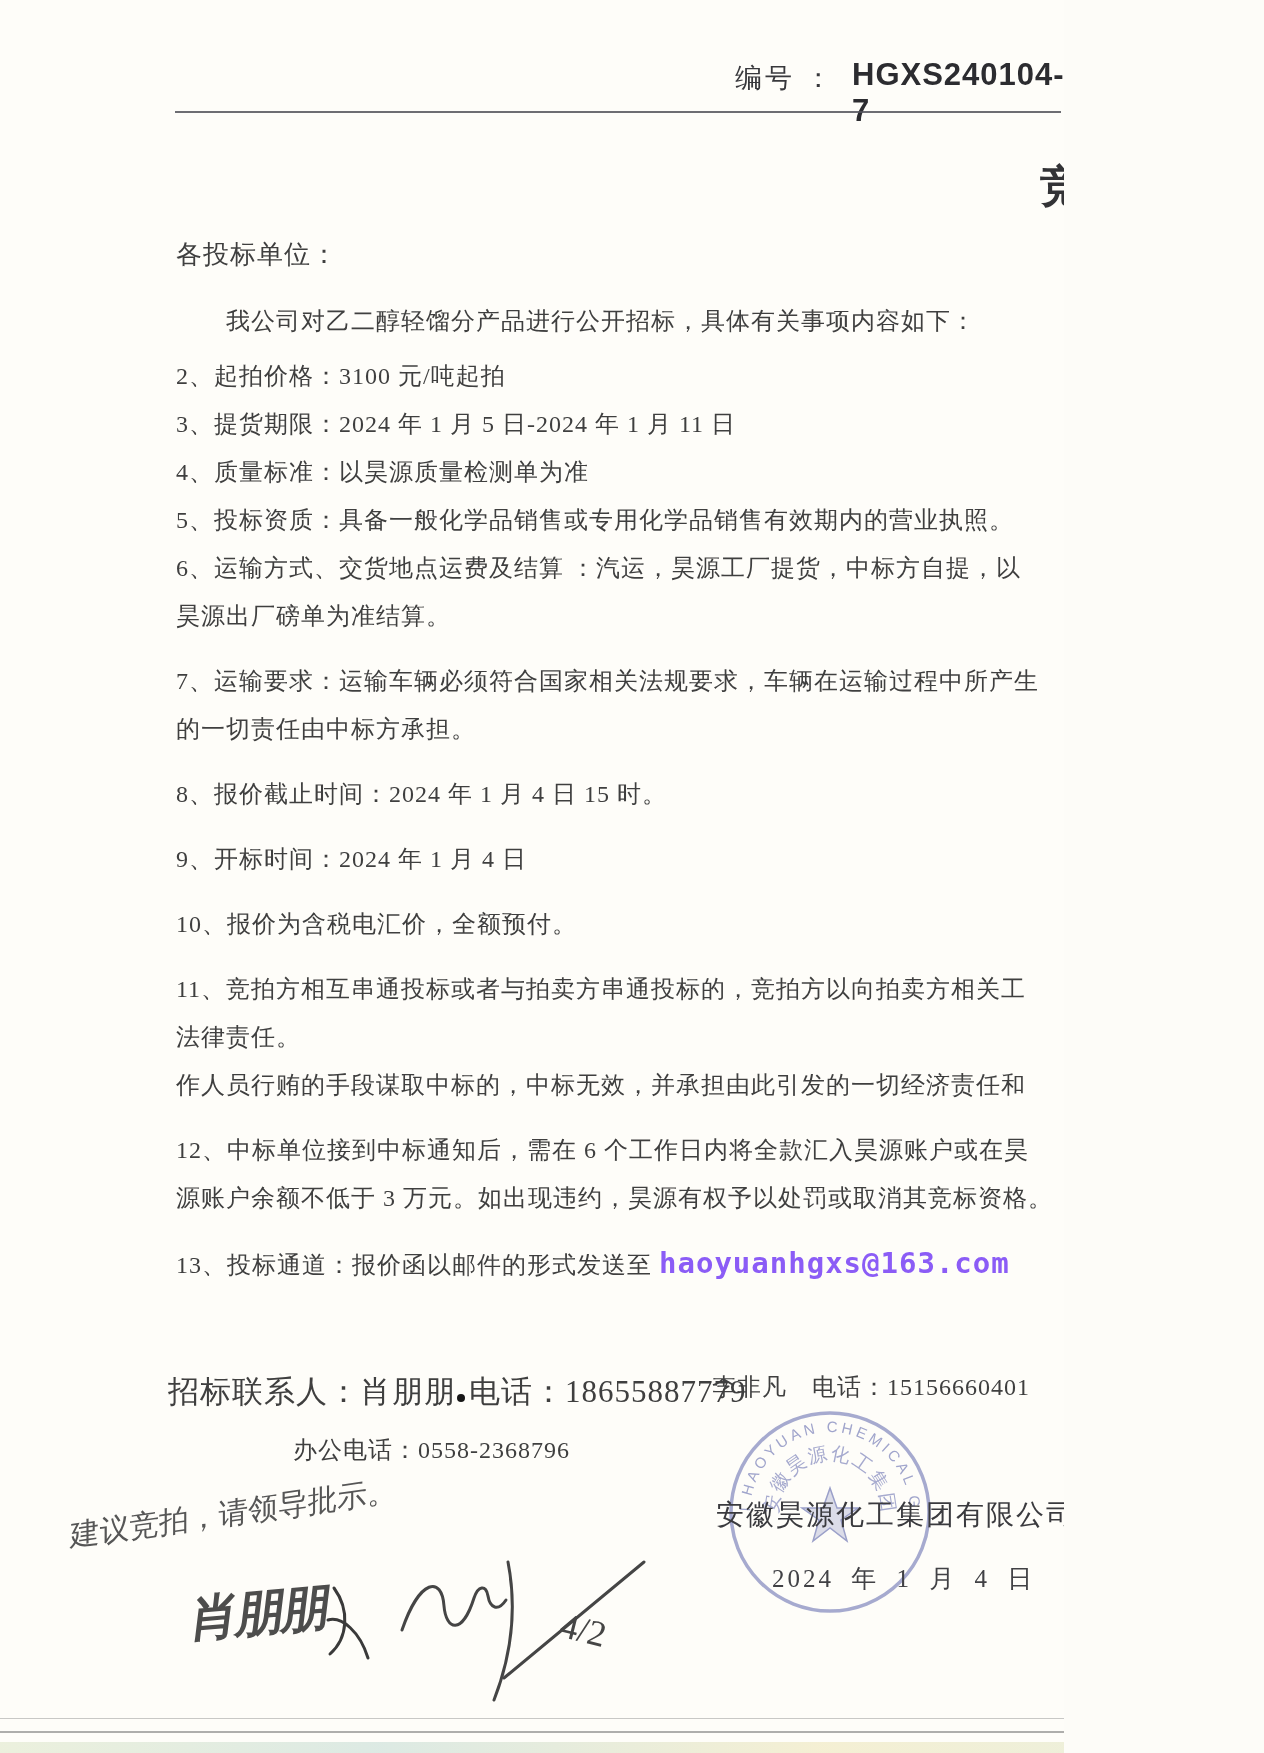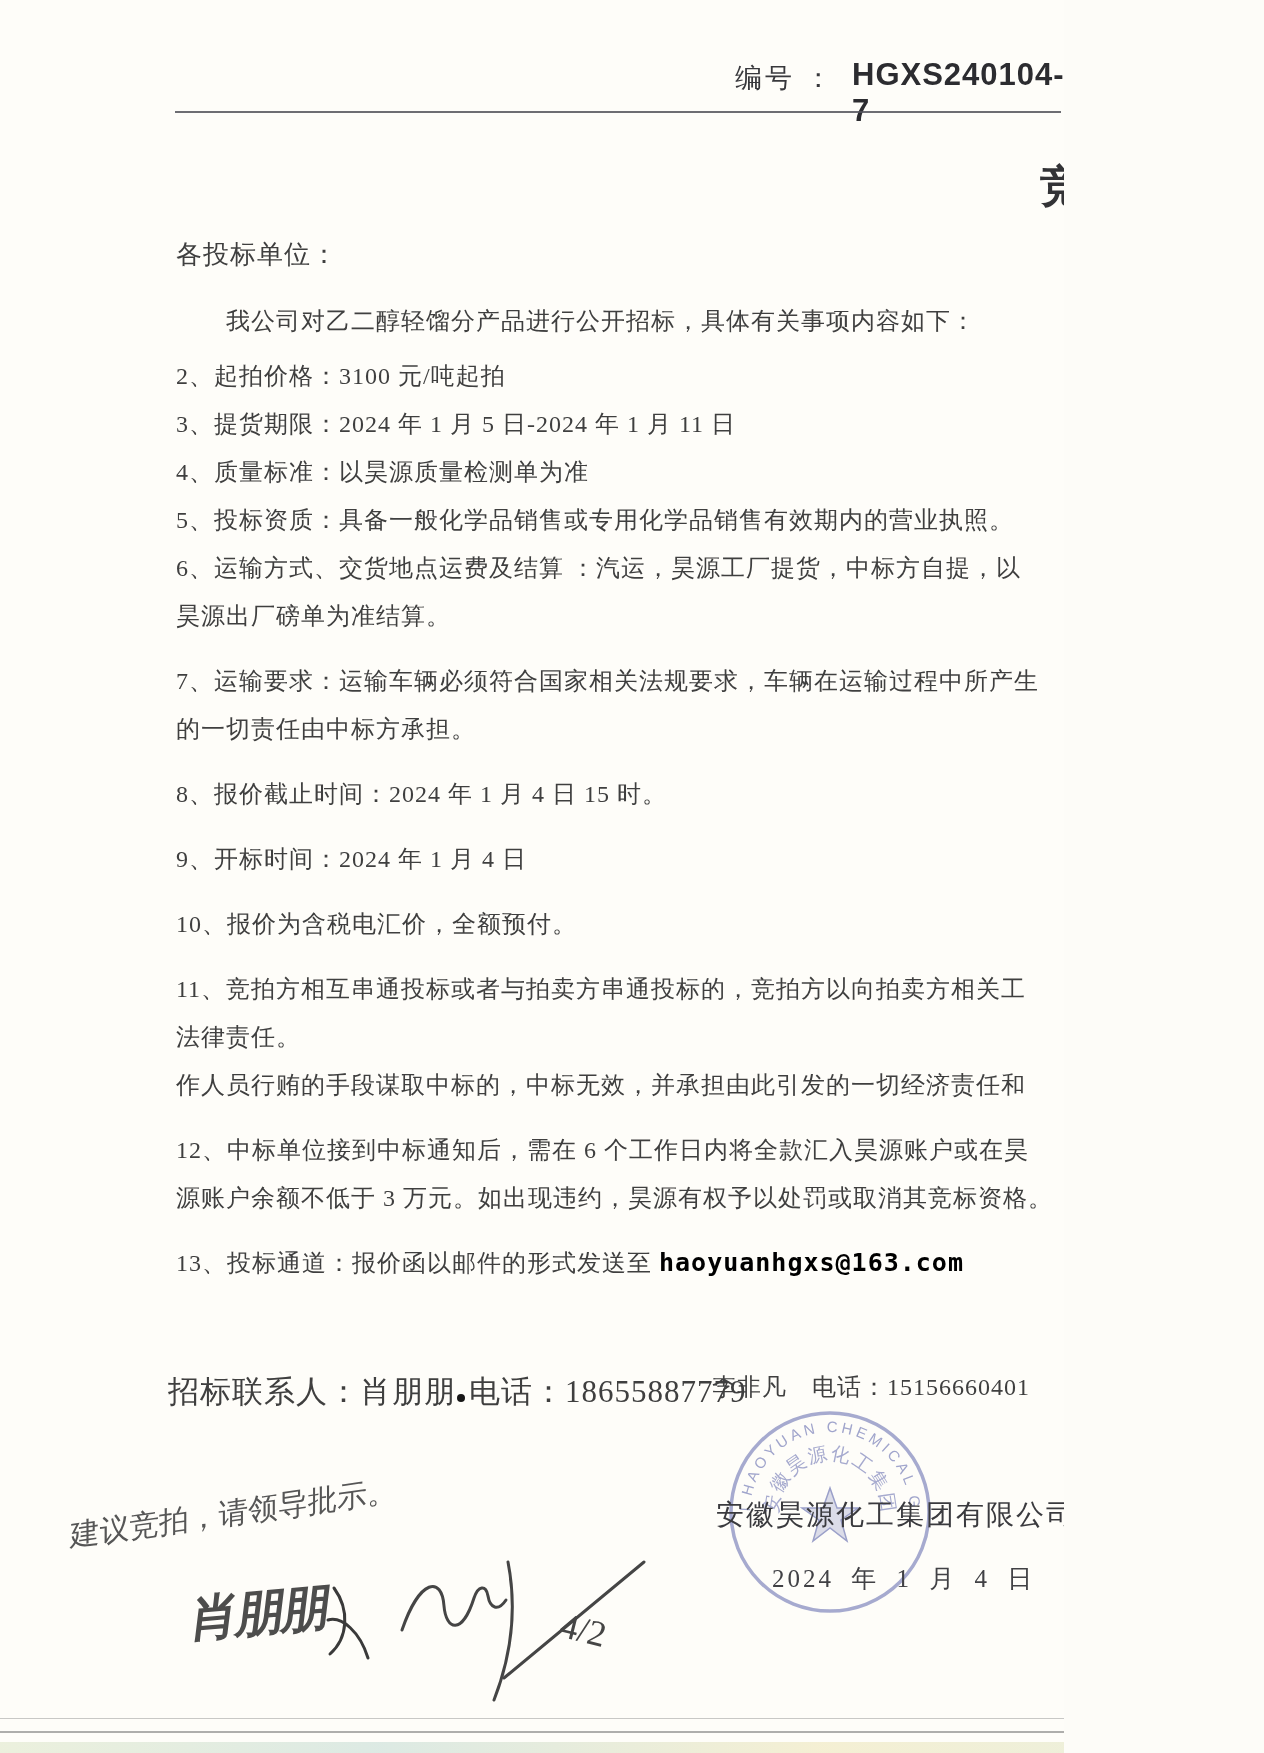--- a/index.html
+++ b/index.html
@@ -15,21 +15,21 @@
   .page-title{position:absolute;left:0;top:157px;width:1264px;text-align:right;
               font-size:44px;font-weight:700;letter-spacing:12px;color:#333336;}
 
   .salutation{position:absolute;left:176px;top:237px;font-size:26px;letter-spacing:1px;}
   .intro{position:absolute;left:226px;top:305px;font-size:24px;letter-spacing:1px;white-space:pre;text-align:right;}
 
   .items{position:absolute;left:176px;top:352px;width:940px;}
   .doc-line{font-size:24px;letter-spacing:1px;height:48px;line-height:48px;white-space:pre;}
   .doc-line.gap{margin-top:17px;}
   .email{font-family:"DejaVu Sans Mono","Liberation Mono",monospace;font-weight:600;
-         font-size:25px;letter-spacing:1px;color:#000000;}
+         font-size:29px;letter-spacing:1px;color:#8b5cf6;}
 
   .contact-left{position:absolute;left:168px;top:1371px;font-size:31px;letter-spacing:1px;white-space:pre;}
   .contact-right{position:absolute;left:712px;top:1371px;font-size:24px;letter-spacing:1px;white-space:pre;}
   .ink-dot{display:inline-block;width:8px;height:8px;border-radius:50%;background:#171717;
            vertical-align:baseline;margin:0 4px 0 1px;}
   .office-row{position:absolute;left:293px;top:1434px;font-size:24px;letter-spacing:1px;white-space:pre;}
 
   .company-name{position:absolute;left:716px;top:1496px;font-size:28px;letter-spacing:2px;color:#3a3a3e;white-space:pre;}
   .issue-date{position:absolute;left:772px;top:1562px;font-size:25px;letter-spacing:3px;word-spacing:8px;color:#414145;white-space:pre;}
 
@@ -84,20 +84,21 @@
       <div class="doc-line">作人员行贿的手段谋取中标的，中标无效，并承担由此引发的一切经济责任和</div>
       <div class="doc-line gap">12、中标单位接到中标通知后，需在 6 个工作日内将全款汇入昊源账户或在昊</div>
       <div class="doc-line">源账户余额不低于 3 万元。如出现违约，昊源有权予以处罚或取消其竞标资格。</div>
       <div class="doc-line gap">13、投标通道：报价函以邮件的形式发送至 <span class="email">haoyuanhgxs@163.com</span></div>
     </div>
 
   <div class="contact-left"><span>招标联系人：</span><span>肖朋朋</span><span class="ink-dot"></span><span>电话：18655887779</span></div>
 
   <div class="contact-right"><span>李非凡</span><span>　</span><span>电话：15156660401</span></div>
 
+  <div class="office-row">办公电话：0558-2368796</div>
 
   <svg class="stamp" viewBox="0 0 224 224" xmlns="http://www.w3.org/2000/svg">
     <circle cx="112" cy="112" r="99" fill="none" stroke="#7d84bf" stroke-width="3.5" opacity=".8"></circle>
     <defs>
       <path id="ringArc" d="M 32 112 A 80 80 0 1 1 192 112"></path>
       <path id="innerArc" d="M 60 112 A 52 52 0 1 1 164 112"></path>
     </defs>
     <text font-family="Liberation Sans, DejaVu Sans, sans-serif" font-size="15" letter-spacing="3.5" fill="#7d84bf" opacity=".85">
       <textPath href="#ringArc" startOffset="50%" text-anchor="middle">ANHUI HAOYUAN CHEMICAL GROUP</textPath>
     </text>

